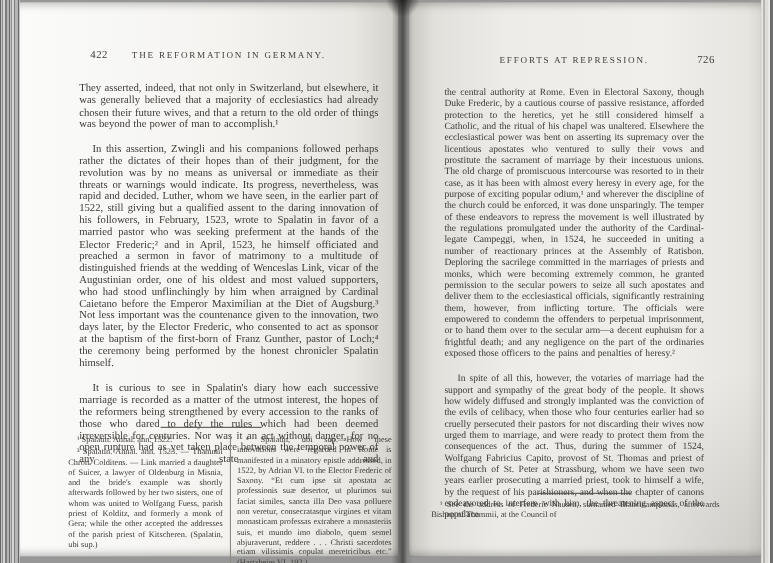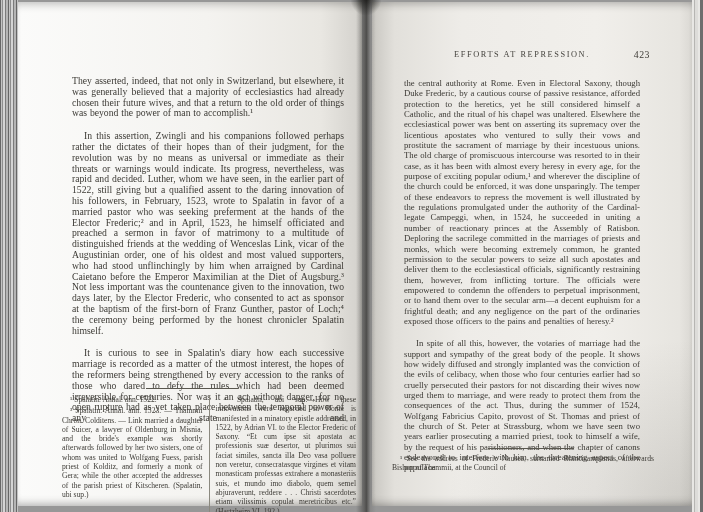--- a/index.html
+++ b/index.html
@@ -76,20 +76,24 @@
   .rp-header .folio{right:2px;}
 </style>
 </head>
 <body>
 
 <div class="scene">
 
   <div class="left-edge"></div>
 
   <div class="page page-left">
+    <div class="header-row lp-header">
+      <span class="folio">422</span>
+      <span>THE REFORMATION IN GERMANY.</span>
+    </div>
 
     <div class="body-text">
       <p class="para flush">They asserted, indeed, that not only in Switzerland, but elsewhere, it was generally believed that a majority of ecclesiastics had already chosen their future wives, and that a return to the old order of things was beyond the power of man to accomplish.¹</p>
       <p class="para">In this assertion, Zwingli and his companions followed perhaps rather the dictates of their hopes than of their judgment, for the revolution was by no means as universal or immediate as their threats or warnings would indicate. Its progress, nevertheless, was rapid and decided. Luther, whom we have seen, in the earlier part of 1522, still giving but a qualified assent to the daring innovation of his followers, in February, 1523, wrote to Spalatin in favor of a married pastor who was seeking preferment at the hands of the Elector Frederic;² and in April, 1523, he himself officiated and preached a sermon in favor of matrimony to a multitude of distinguished friends at the wedding of Wenceslas Link, vicar of the Augustinian order, one of his oldest and most valued supporters, who had stood unflinchingly by him when arraigned by Cardinal Caietano before the Emperor Maximilian at the Diet of Augsburg.³ Not less important was the countenance given to the innovation, two days later, by the Elector Frederic, who consented to act as sponsor at the baptism of the first-born of Franz Gunther, pastor of Loch;⁴ the ceremony being performed by the honest chronicler Spalatin himself.</p>
       <p class="para cont">It is curious to see in Spalatin's diary how each successive marriage is recorded as a matter of the utmost interest, the hopes of the reformers being strengthened by every accession to the ranks of those who dared to defy the rules which had been deemed irreversible for centuries. Nor was it an act without danger, for no open rupture had as yet taken place between the temporal power of any state and</p>
     </div>
 
     <div class="fn-rule"></div>
 
     <div class="footnotes">
@@ -99,21 +103,21 @@
       </div>
       <div class="fn-col">
         <p class="fn">⁴ Spalatin, ubi sup.—How these innovations were regarded in Rome is manifested in a minatory epistle addressed, in 1522, by Adrian VI. to the Elector Frederic of Saxony. “Et cum ipse sit apostata ac professionis suæ desertor, ut plurimos sui faciat similes, sancta illa Deo vasa polluere non veretur, consecratasque virgines et vitam monasticam professas extrahere a monasteriis suis, et mundo imo diabolo, quem semel abjuraverunt, reddere . . . Christi sacerdotes etiam vilissimis copulat meretricibus etc.” (Hartzheim VI. 192.)</p>
       </div>
     </div>
   </div>
 
   <div class="page page-right">
     <div class="header-row rp-header">
       <span>EFFORTS AT REPRESSION.</span>
-      <span class="folio">423</span>
+      <span class="folio">726</span>
     </div>
 
     <div class="body-text">
       <p class="para flush">the central authority at Rome. Even in Electoral Saxony, though Duke Frederic, by a cautious course of passive resistance, afforded protection to the heretics, yet he still considered himself a Catholic, and the ritual of his chapel was unaltered. Elsewhere the ecclesiastical power was bent on asserting its supremacy over the licentious apostates who ventured to sully their vows and prostitute the sacrament of marriage by their incestuous unions. The old charge of promiscuous intercourse was resorted to in their case, as it has been with almost every heresy in every age, for the purpose of exciting popular odium,¹ and wherever the discipline of the church could be enforced, it was done unsparingly. The temper of these endeavors to repress the movement is well illustrated by the regulations promulgated under the authority of the Cardinal-legate Campeggi, when, in 1524, he succeeded in uniting a number of reactionary princes at the Assembly of Ratisbon. Deploring the sacrilege committed in the marriages of priests and monks, which were becoming extremely common, he granted permission to the secular powers to seize all such apostates and deliver them to the ecclesiastical officials, significantly restraining them, however, from inflicting torture. The officials were empowered to condemn the offenders to perpetual imprisonment, or to hand them over to the secular arm—a decent euphuism for a frightful death; and any negligence on the part of the ordinaries exposed those officers to the pains and penalties of heresy.²</p>
       <p class="para cont">In spite of all this, however, the votaries of marriage had the support and sympathy of the great body of the people. It shows how widely diffused and strongly implanted was the conviction of the evils of celibacy, when those who four centuries earlier had so cruelly persecuted their pastors for not discarding their wives now urged them to marriage, and were ready to protect them from the consequences of the act. Thus, during the summer of 1524, Wolfgang Fabricius Capito, provost of St. Thomas and priest of the church of St. Peter at Strassburg, whom we have seen two years earlier prosecuting a married priest, took to himself a wife, by the request of his parishioners, and when the chapter of canons endeavored to interfere with him, the threatening aspect of the populace</p>
     </div>
 
     <div class="fn-rule"></div>
 
     <div class="footnotes">

